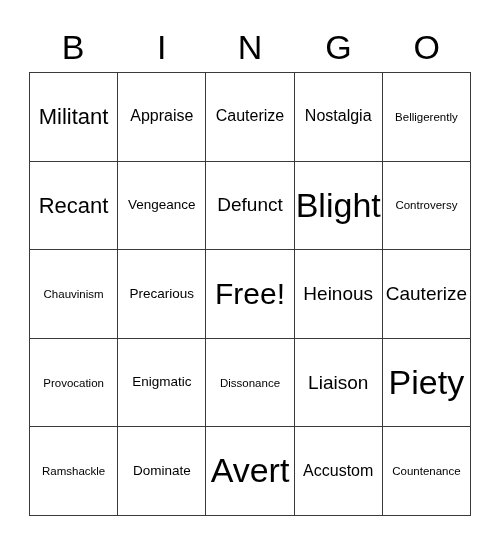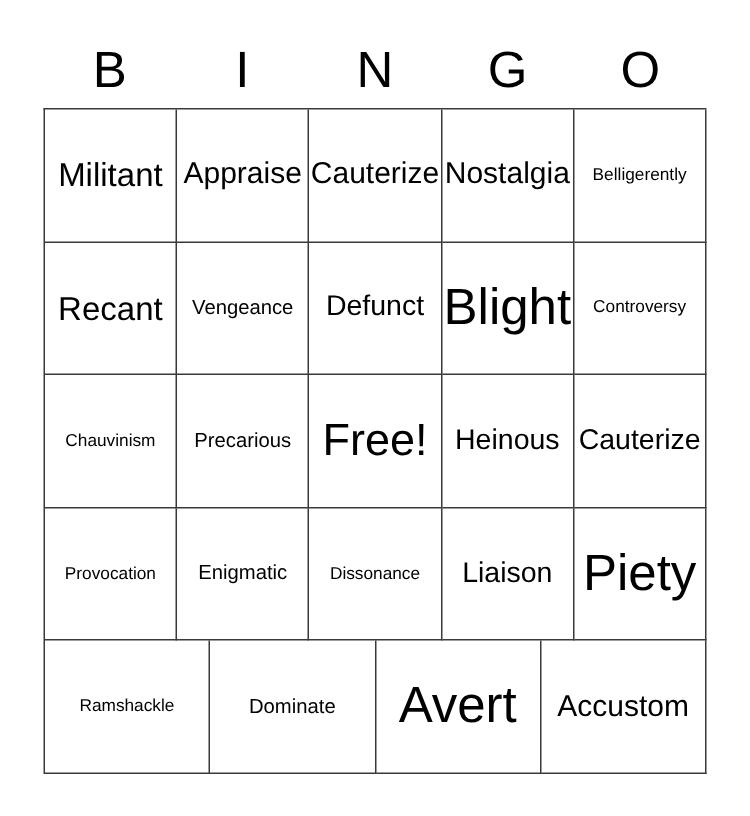--- a/index.html
+++ b/index.html
@@ -61,21 +61,21 @@
     padding: 0 2px;
   }
   .cell-text {
     display: block;
     line-height: 1.05;
     white-space: nowrap;
     color: #000000;
   }
   .sz-xs  { font-size: 11.5px; text-align: center; }
   .sz-s   { font-size: 13.5px; }
-  .sz-m   { font-size: 20px; text-align: center; }
+  .sz-m   { font-size: 16px; text-align: center; }
   .sz-l   { font-size: 19px; }
   .sz-xl  { font-size: 22px; }
   .sz-xxl { font-size: 34px; }
   .sz-free{ font-size: 30px; }
 </style>
 </head>
 <body>
 
 <div id="bingo-card">
 
@@ -162,16 +162,19 @@
         </div>
         <div class="cell">
           <span class="cell-text sz-s">Dominate</span>
         </div>
         <div class="cell">
           <span class="cell-text sz-xxl">Avert</span>
         </div>
         <div class="cell">
           <span class="cell-text sz-m">Accustom</span>
         </div>
+        <div class="cell">
+          <span class="cell-text sz-xs">Countenance</span>
+        </div>
       </div>
     </div>
 
 </div>
 
 </body></html>

